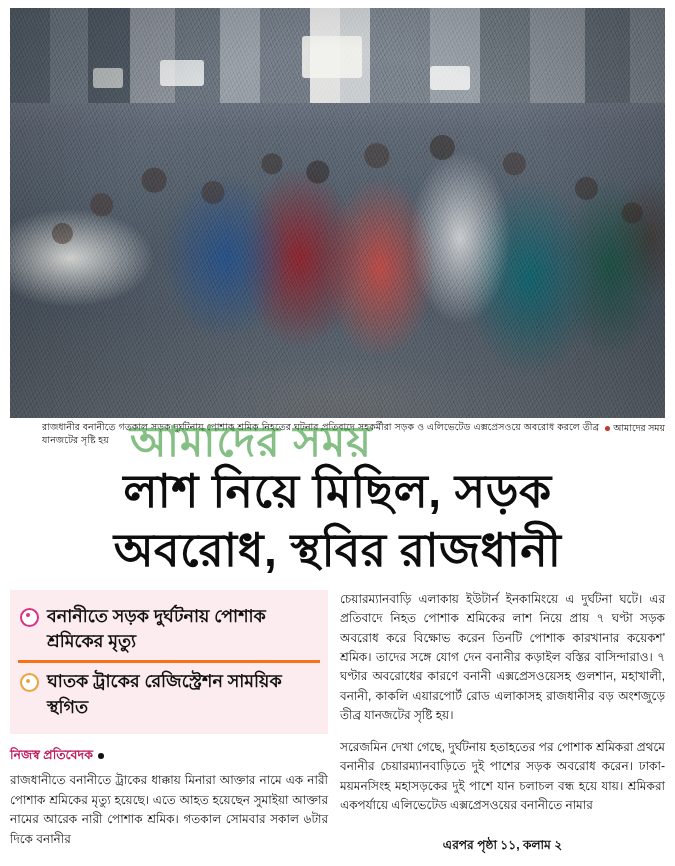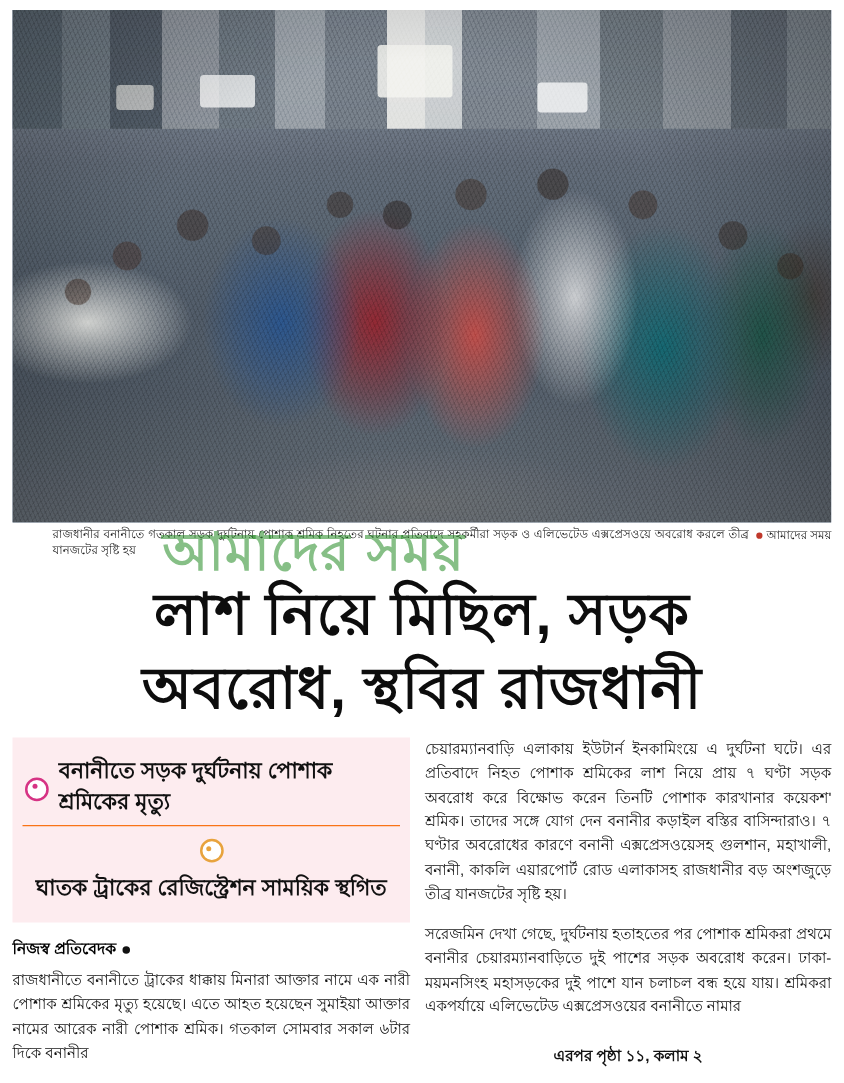--- a/index.html
+++ b/index.html
@@ -166,27 +166,26 @@
   }
   .col-left { width: 318px; }
   .col-right { width: 325px; }
 
   .bullets {
     background: #fdecef;
     padding: 8px 8px 8px 8px;
   }
   .bullet {
     display: flex;
-    align-items: center;
+    align-items: flex-start;
     gap: 8px;
     padding: 6px 2px;
   }
   .bullet + .bullet {
-    border-top: 1px solid #f97316;
-    flex-direction: column;
+    border-top: 3px solid #f97316;
   }
   .bullet-marker {
     flex: 0 0 auto;
     width: 15px; height: 15px;
     border-radius: 50%;
     border: 2px solid #d63384;
     background: #fff;
     position: relative;
     margin-top: 4px;
   }
@@ -204,21 +203,21 @@
     font-size: 17.5px;
     line-height: 1.45;
     font-weight: 700;
     color: #111;
   }
 
   .byline {
     margin-top: 12px;
     font-size: 12.5px;
     font-weight: 700;
-    color: #000000;
+    color: #be185d;
   }
   .byline .dot {
     display: inline-block;
     width: 6px; height: 6px;
     border-radius: 50%;
     background: #111;
     margin-left: 5px;
     vertical-align: middle;
   }
   .body-text {

